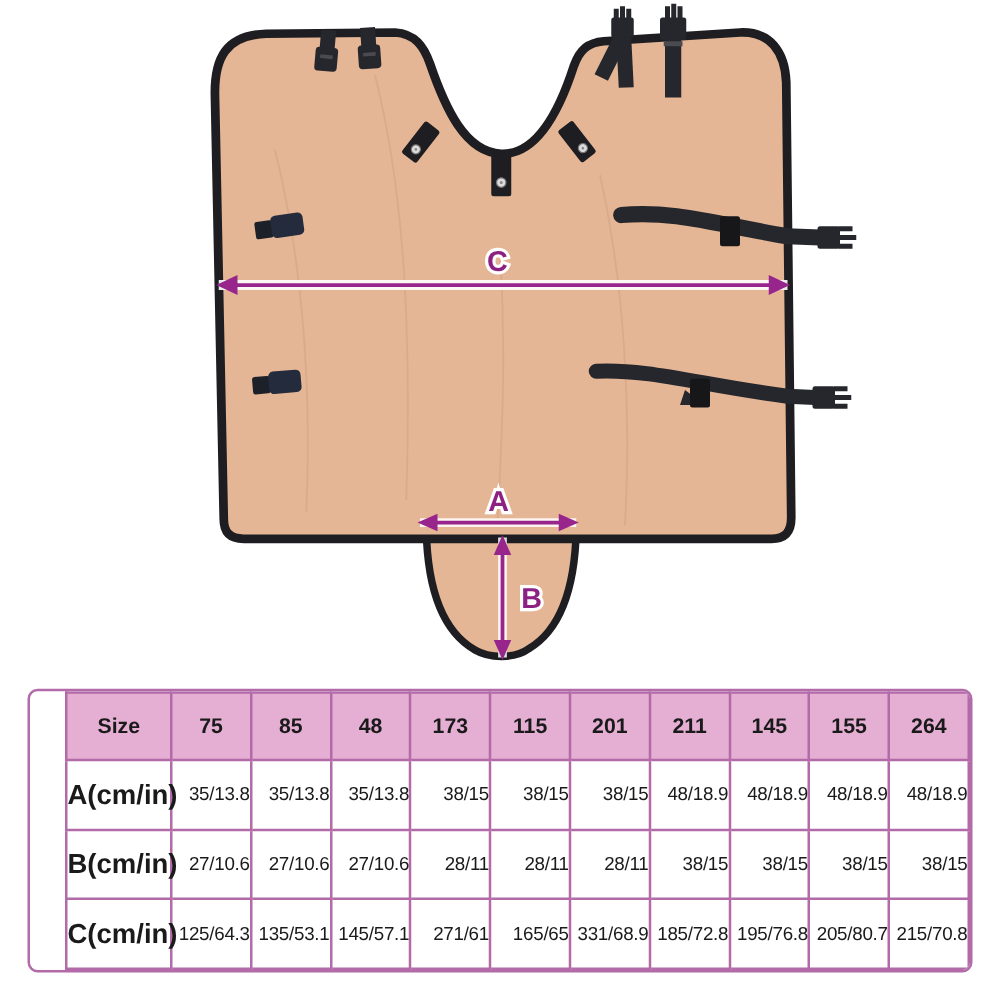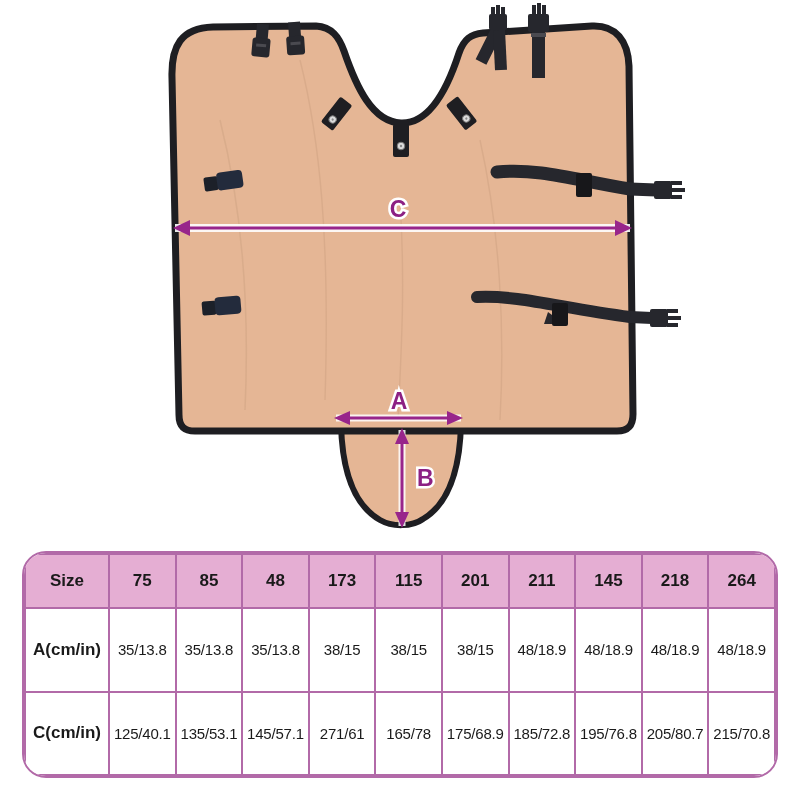--- a/index.html
+++ b/index.html
@@ -9,35 +9,35 @@
   }
   *{box-sizing:border-box;}
   html,body{margin:0;padding:0;}
   body{
     width:800px;height:800px;position:relative;background:#ffffff;
     font-family:"Liberation Sans",sans-serif;overflow:hidden;
   }
   .diagram-area{position:absolute;left:0;top:0;width:800px;height:548px;}
   .table-wrap{
     position:absolute;left:22px;top:551px;width:756px;height:227px;
-    border:2px solid var(--tbl-border);border-radius:24px;overflow:hidden;background:#fff;
+    border:2px solid var(--tbl-border);border-radius:8px;overflow:hidden;background:#fff;padding-left:28px;
   }
   table.size-table{
     width:100%;height:100%;border-collapse:collapse;table-layout:fixed;
   }
   table.size-table col.first{width:84px;}
   table.size-table th,table.size-table td{
     border:2px solid var(--tbl-border);text-align:center;vertical-align:middle;
     color:var(--tbl-text);background:#fff;padding:0;
   }
   table.size-table thead th{
     background:var(--tbl-header);font-size:17px;font-weight:bold;height:54px;
   }
-  table.size-table tbody th{font-weight:bold;font-size:17px;}
-  table.size-table tbody td{font-size:15px;letter-spacing:-0.2px;}
+  table.size-table tbody th{font-weight:bold;font-size:22px;}
+  table.size-table tbody td{font-size:15px;letter-spacing:-0.2px;text-align:right;}
   svg text.dim-label{
     font-family:"Liberation Sans",sans-serif;font-weight:bold;font-size:23px;
     fill:var(--label);stroke:#ffffff;stroke-width:5px;paint-order:stroke;
     text-anchor:middle;
   }
 </style>
 </head>
 <body>
 
 <div class="diagram-area">
@@ -181,46 +181,59 @@
       <tr id="size-header-row">
           <th>Size</th>
           <th>75</th>
           <th>85</th>
           <th>48</th>
           <th>173</th>
           <th>115</th>
           <th>201</th>
           <th>211</th>
           <th>145</th>
-          <th>218</th>
+          <th>155</th>
           <th>264</th>
         </tr>
     </thead>
     <tbody id="size-body">
         <tr>
           <th>A(cm/in)</th>
           <td>35/13.8</td>
           <td>35/13.8</td>
           <td>35/13.8</td>
           <td>38/15</td>
           <td>38/15</td>
           <td>38/15</td>
           <td>48/18.9</td>
           <td>48/18.9</td>
           <td>48/18.9</td>
           <td>48/18.9</td>
         </tr>
         <tr>
+          <th>B(cm/in)</th>
+          <td>27/10.6</td>
+          <td>27/10.6</td>
+          <td>27/10.6</td>
+          <td>28/11</td>
+          <td>28/11</td>
+          <td>28/11</td>
+          <td>38/15</td>
+          <td>38/15</td>
+          <td>38/15</td>
+          <td>38/15</td>
+        </tr>
+        <tr>
           <th>C(cm/in)</th>
-          <td>125/40.1</td>
+          <td>125/64.3</td>
           <td>135/53.1</td>
           <td>145/57.1</td>
           <td>271/61</td>
-          <td>165/78</td>
-          <td>175/68.9</td>
+          <td>165/65</td>
+          <td>331/68.9</td>
           <td>185/72.8</td>
           <td>195/76.8</td>
           <td>205/80.7</td>
           <td>215/70.8</td>
         </tr>
       </tbody>
   </table>
 </div>
 
 </body></html>

